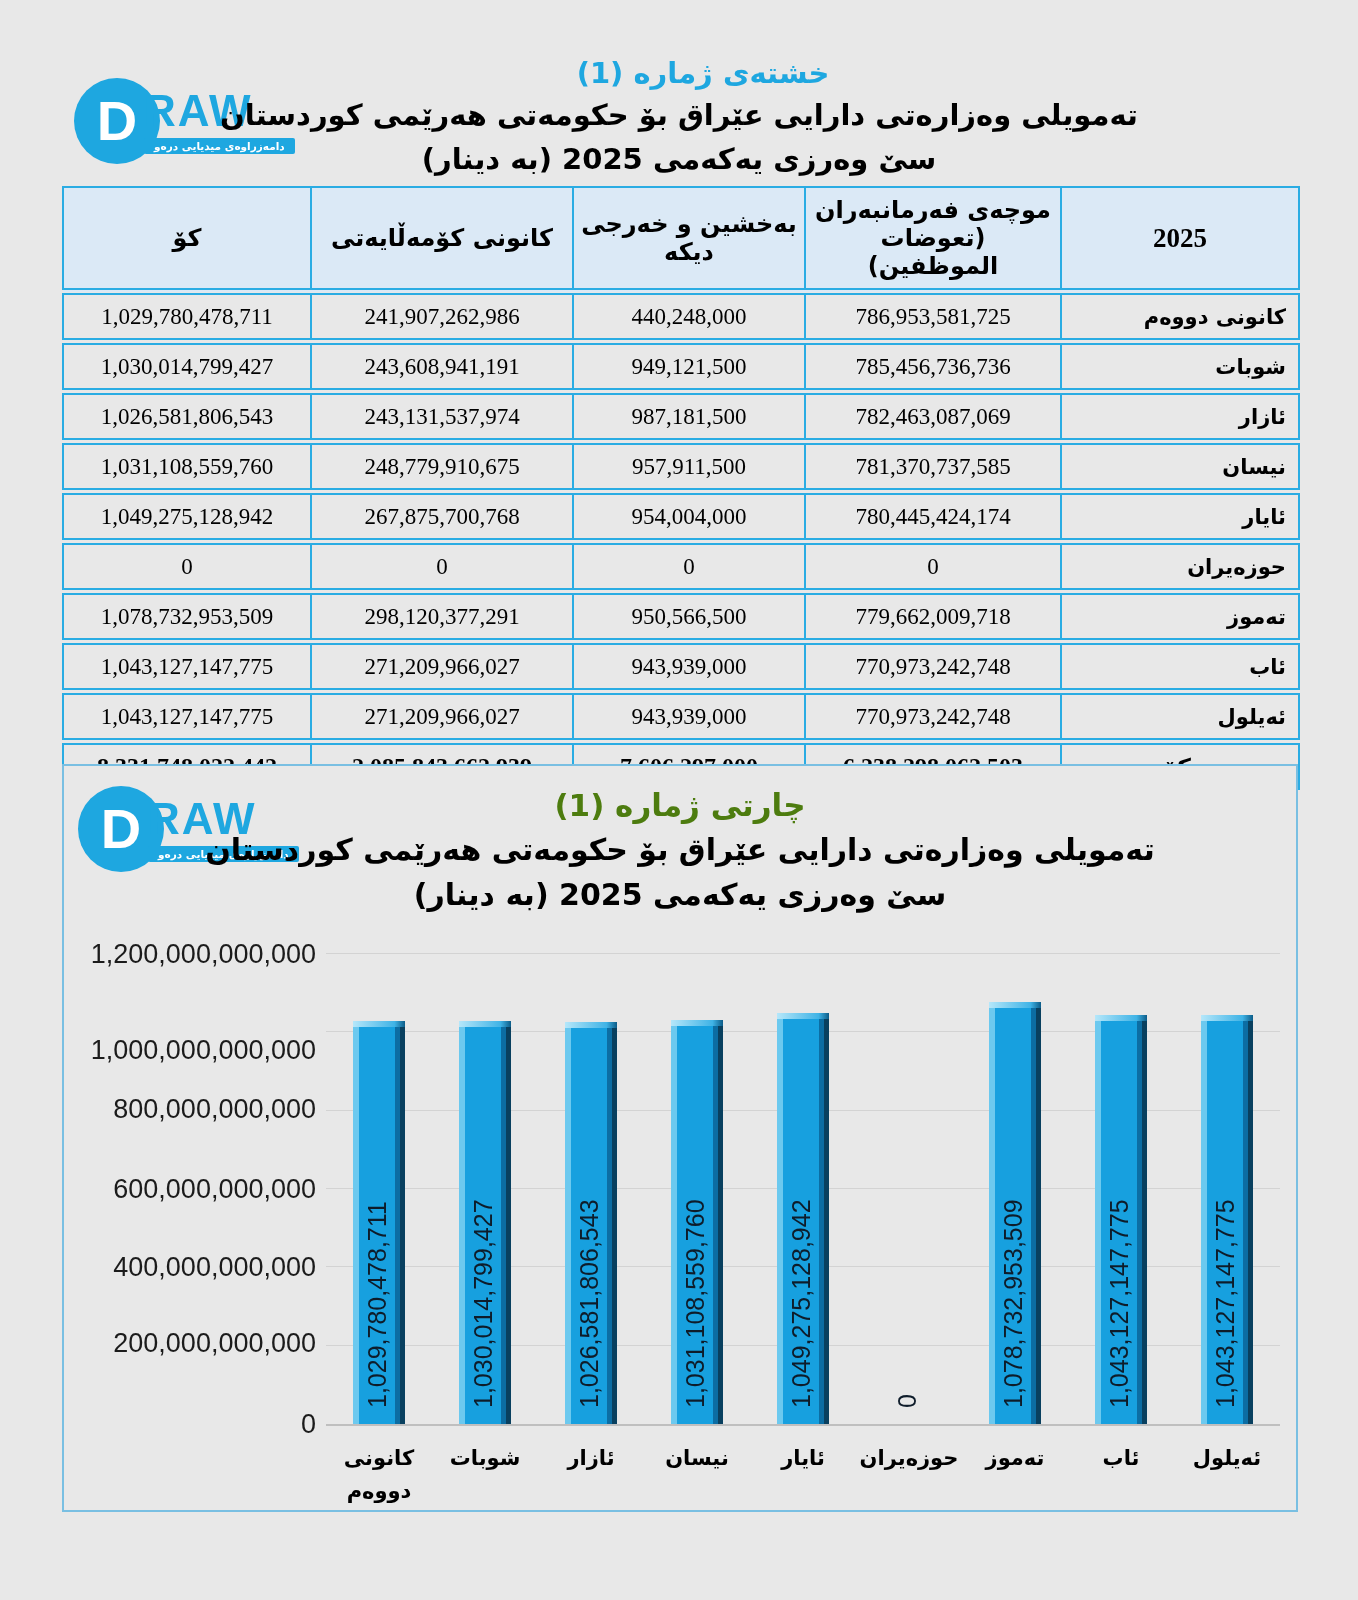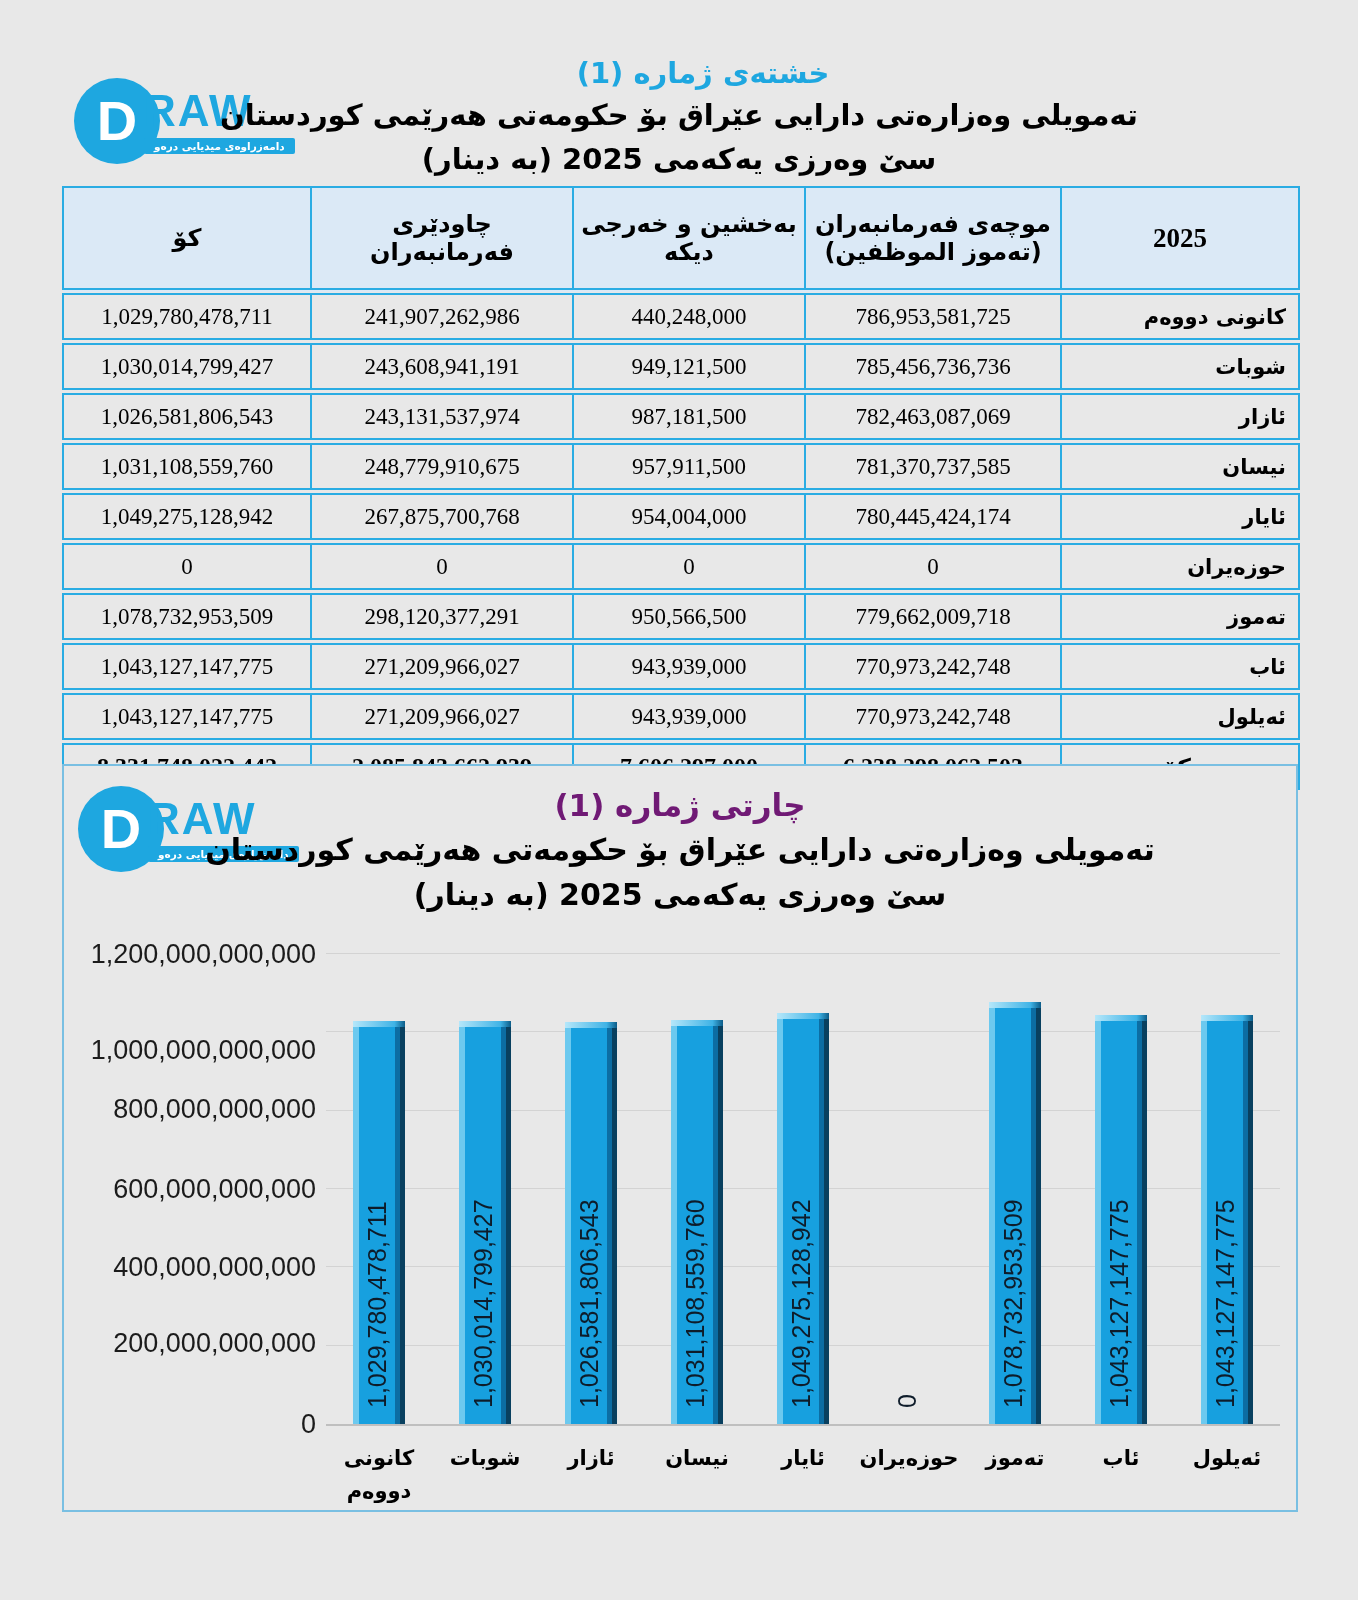--- a/index.html
+++ b/index.html
@@ -38,21 +38,21 @@
                  font-family:"Liberation Serif",serif;font-size:23px;color:#000;padding:0 6px;}
   .data-table td.month{font-family:"DejaVu Sans",sans-serif;font-size:21px;font-weight:bold;
                        text-align:right;padding-right:12px;}
   .data-table tr.total-row td{font-weight:bold;font-size:24px;border-bottom:2px solid #2aace3;}
   .data-table tr.total-row td.month{text-align:center;font-size:23px;}
 
   
   .chart-panel{position:absolute;left:62px;top:764px;width:1236px;height:748px;
                border:2px solid #79bfe2;box-sizing:border-box;background:#e8e8e8;}
   .chart-titles{position:absolute;top:18px;left:0;right:0;text-align:center;}
-  .chart-title-blue{color:#701a75;font-size:31px;font-weight:bold;line-height:1.4;}
+  .chart-title-blue{color:#4d7c0f;font-size:31px;font-weight:bold;line-height:1.4;}
   .chart-title-black{color:#000;font-size:30px;font-weight:bold;line-height:1.5;}
 
   .y-axis{position:absolute;left:8px;top:188px;width:244px;height:470px;}
   .ytick{position:absolute;right:0;text-align:right;font-size:27px;color:#1b1b1b;
          font-family:"Liberation Sans",sans-serif;white-space:nowrap;line-height:34px;}
 
   .plot{position:absolute;left:262px;right:16px;top:188px;height:470px;
         border-bottom:2px solid #bfbfbf;}
   .gridline{position:absolute;left:0;right:0;height:1px;background:#d3d3d3;}
   .bar-slot{position:absolute;bottom:0;height:100%;}
@@ -94,25 +94,25 @@
     <colgroup>
       <col style="width:248px">
         <col style="width:262px">
         <col style="width:232px">
       <col style="width:256px">
         <col style="width:238px">
     </colgroup>
     <thead>
       <tr>
         <th dir="rtl">کۆ</th>
-        <th dir="rtl">چاودێری فەرمانبەران</th>
+        <th dir="rtl">کانونی کۆمەڵایەتی</th>
         <th dir="rtl">بەخشین و خەرجی دیکە</th>
         <th dir="rtl">
           <div>موچەی فەرمانبەران</div>
-          <div>(تەموز الموظفين)</div>
+          <div>(تعوضات الموظفين)</div>
         </th>
         <th class="col-year">2025</th>
       </tr>
     </thead>
     <tbody>
         <tr>
           <td>1,029,780,478,711</td>
           <td>241,907,262,986</td>
           <td>440,248,000</td>
           <td>786,953,581,725</td>

